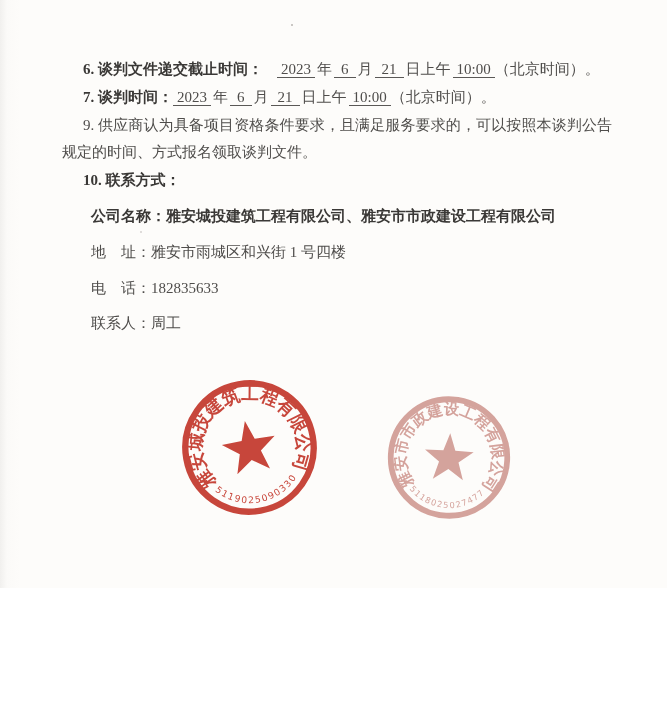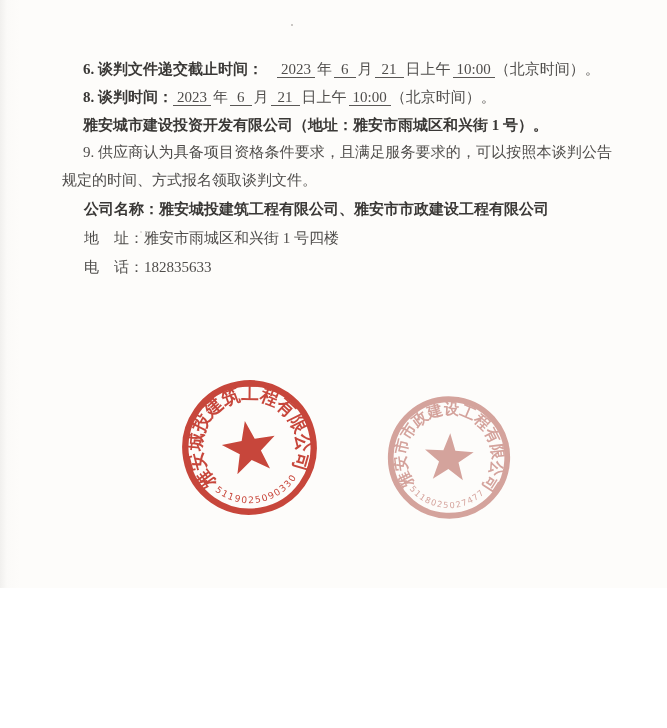--- a/index.html
+++ b/index.html
@@ -25,21 +25,21 @@
   .indent{text-indent:21px;}
   b,.bold{font-weight:700;color:#3a3836;}
   .u{
     border-bottom:1.5px solid #5a5856;
     padding:0 4px;
   }
   .u.wide{padding:0 7px;}
   .gap-lg{display:inline-block;width:14px;}
   .unit{margin:0 2px;}
   .mt{margin-top:3px;}
-  .contact-block p{margin:1px;}
+  .contact-block p{margin:8px;}
   .speck{position:absolute;border-radius:50%;background:#b9b6b2;}
   .speck.s1{left:291px;top:24px;width:2px;height:2px;}
   .speck.s2{left:140px;top:231px;width:2px;height:2px;opacity:.6;}
   
   .seal{
     position:absolute;
     mix-blend-mode:multiply;
     pointer-events:none;
   }
   .seal svg{display:block;width:100%;height:100%;}
@@ -77,44 +77,47 @@
   <span class="speck s1"></span>
   <span class="speck s2"></span>
 
   <div class="content">
 
     <p class="indent">
       <b>6. 谈判文件递交截止时间：</b><span class="gap-lg"></span><span class="u">2023</span><span class="unit">年</span><span class="u wide">6</span><span class="unit">月</span><span class="u wide">21</span><span class="unit">日上午</span><span class="u">10:00</span><span>（北京时间）。</span>
     </p>
 
     <p class="indent mt">
-      <b>8. 谈判时间：</b><span class="u">2023</span><span class="unit">年</span><span class="u wide">6</span><span class="unit">月</span><span class="u wide">21</span><span class="unit">日上午</span><span class="u">10:00</span><span>（北京时间）。</span>
+      <b>7. 谈判时间：</b><span class="u">2023</span><span class="unit">年</span><span class="u wide">6</span><span class="unit">月</span><span class="u wide">21</span><span class="unit">日上午</span><span class="u">10:00</span><span>（北京时间）。</span>
     </p>
 
 
-    <p class="indent">
-      <b>雅安城市建设投资开发有限公司（地址：雅安市雨城区和兴街 1 号）。</b>
-    </p>
 
     <p class="indent">
       <span>9. 供应商认为具备项目资格条件要求，且满足服务要求的，可以按照本谈判公告规定的时间、方式报名领取谈判文件。</span>
     </p>
 
 
 
+    <p class="indent">
+      <b>10. 联系方式：</b>
+    </p>
 
     <div class="contact-block">
       <p class="indent">
         <b>公司名称：</b><b>雅安城投建筑工程有限公司、雅安市市政建设工程有限公司</b>
       </p>
       <p class="indent">
         <span>地　址：</span><span>雅安市雨城区和兴街 1 号四楼</span>
       </p>
       <p class="indent">
         <span>电　话：</span><span>182835633</span>
+      </p>
+      <p class="indent">
+        <span>联系人：</span><span>周工</span>
       </p>
     </div>
 
   </div>
 
   <div class="seal seal-left">
     <svg viewBox="0 0 200 200">
       <defs>
         <path id="arcTopL" d="M 51.9 148.1 A 68 68 0 1 1 148.1 148.1"></path>
         <path id="arcBotL" d="M 39.5 150.8 A 79 79 0 0 0 160.5 150.8"></path>

